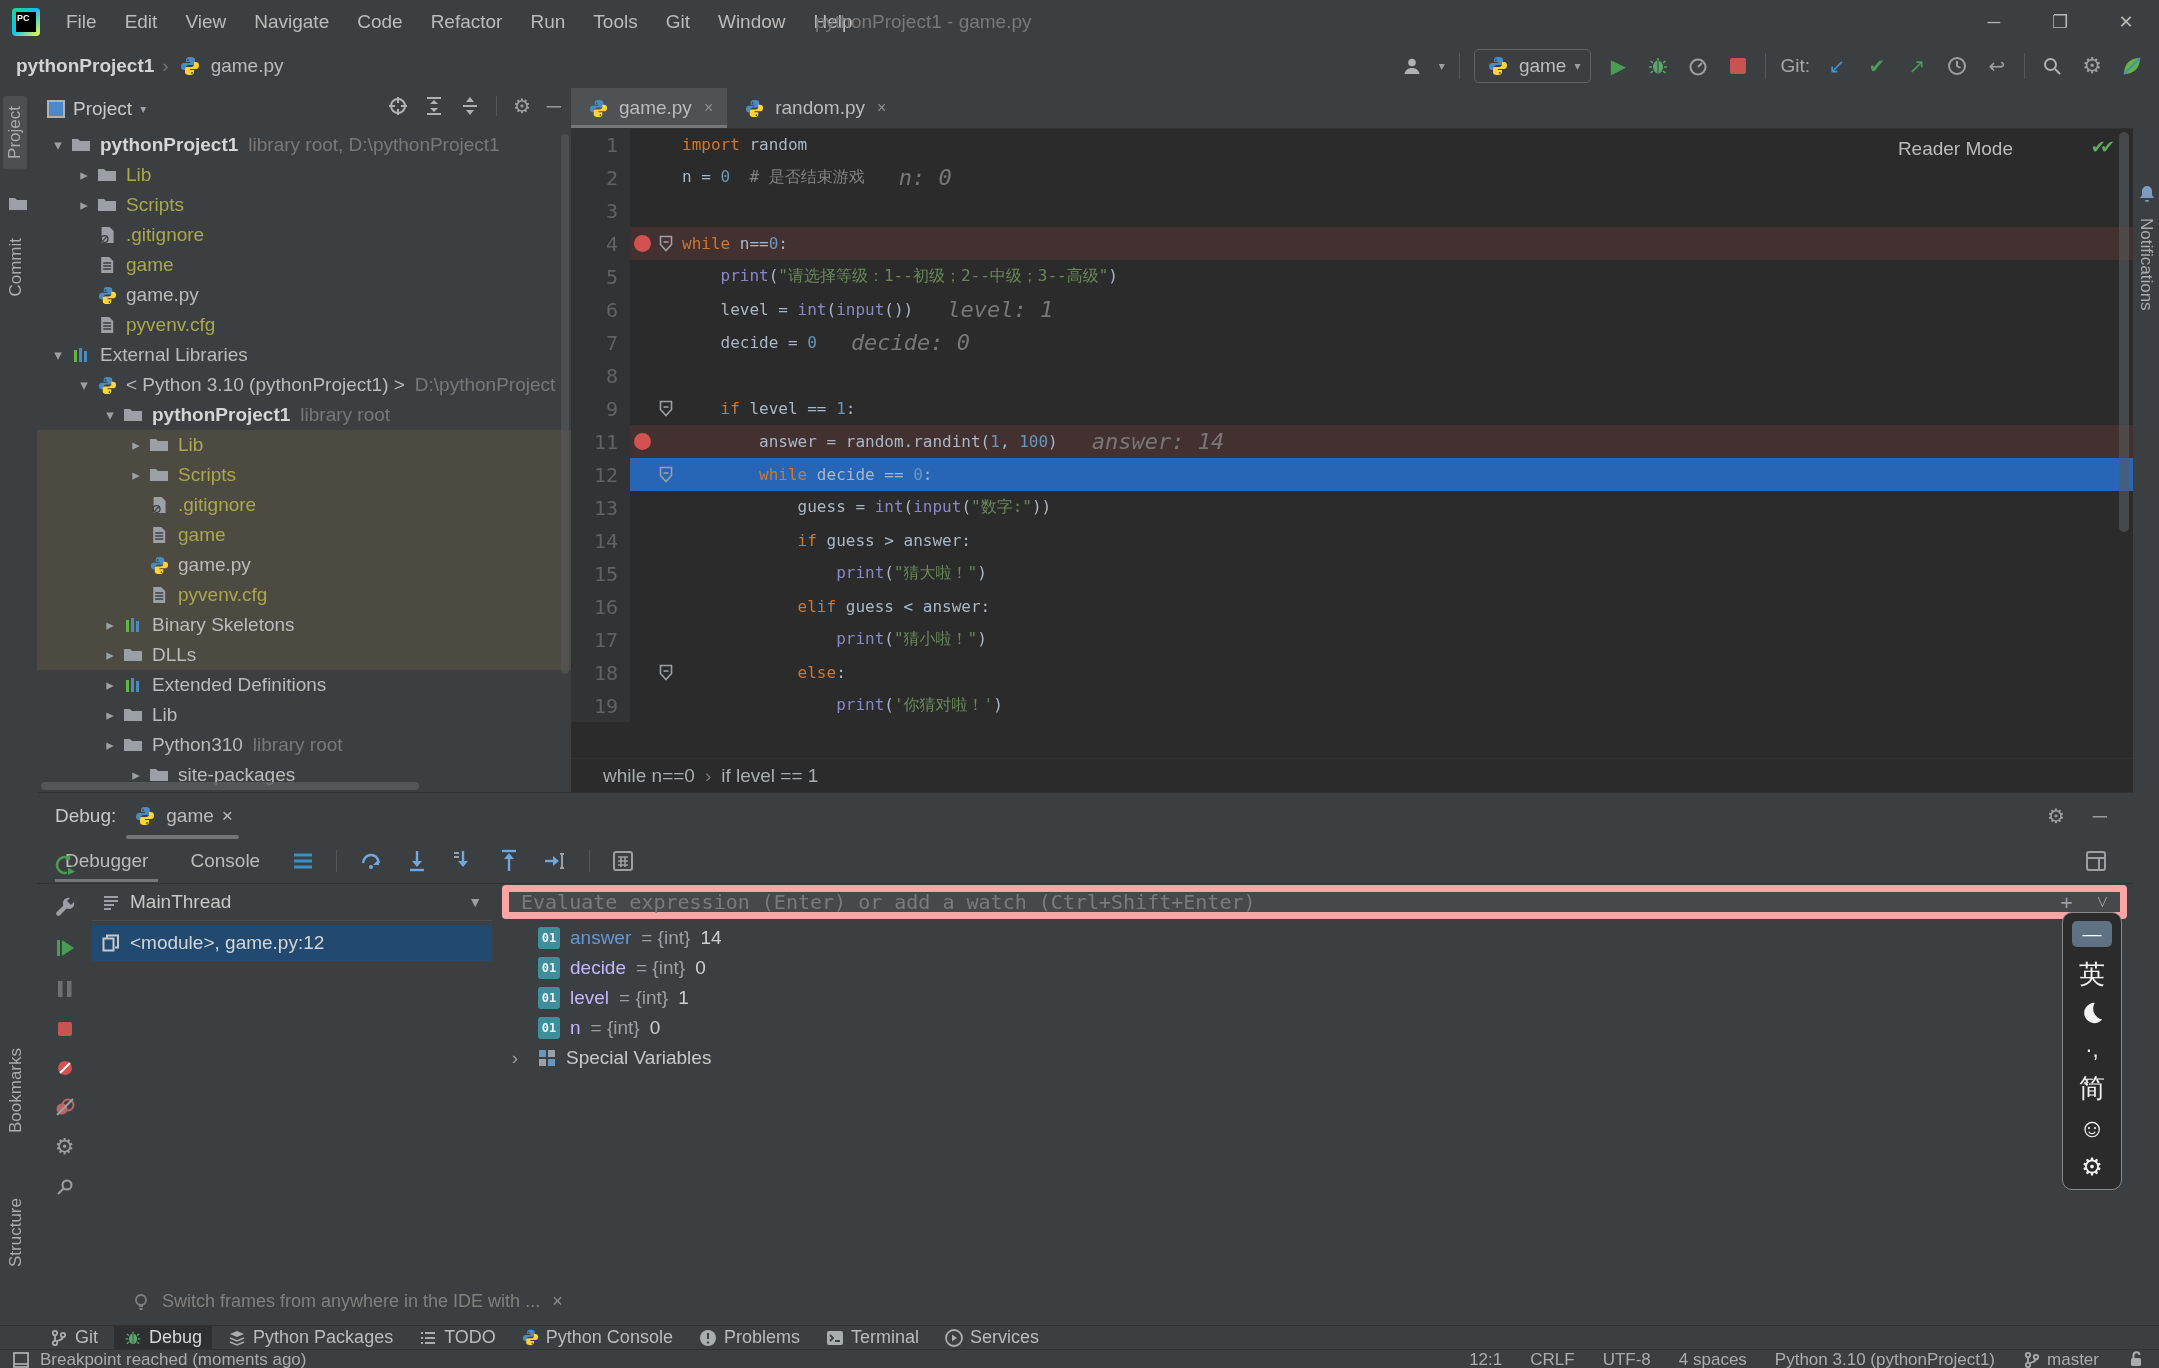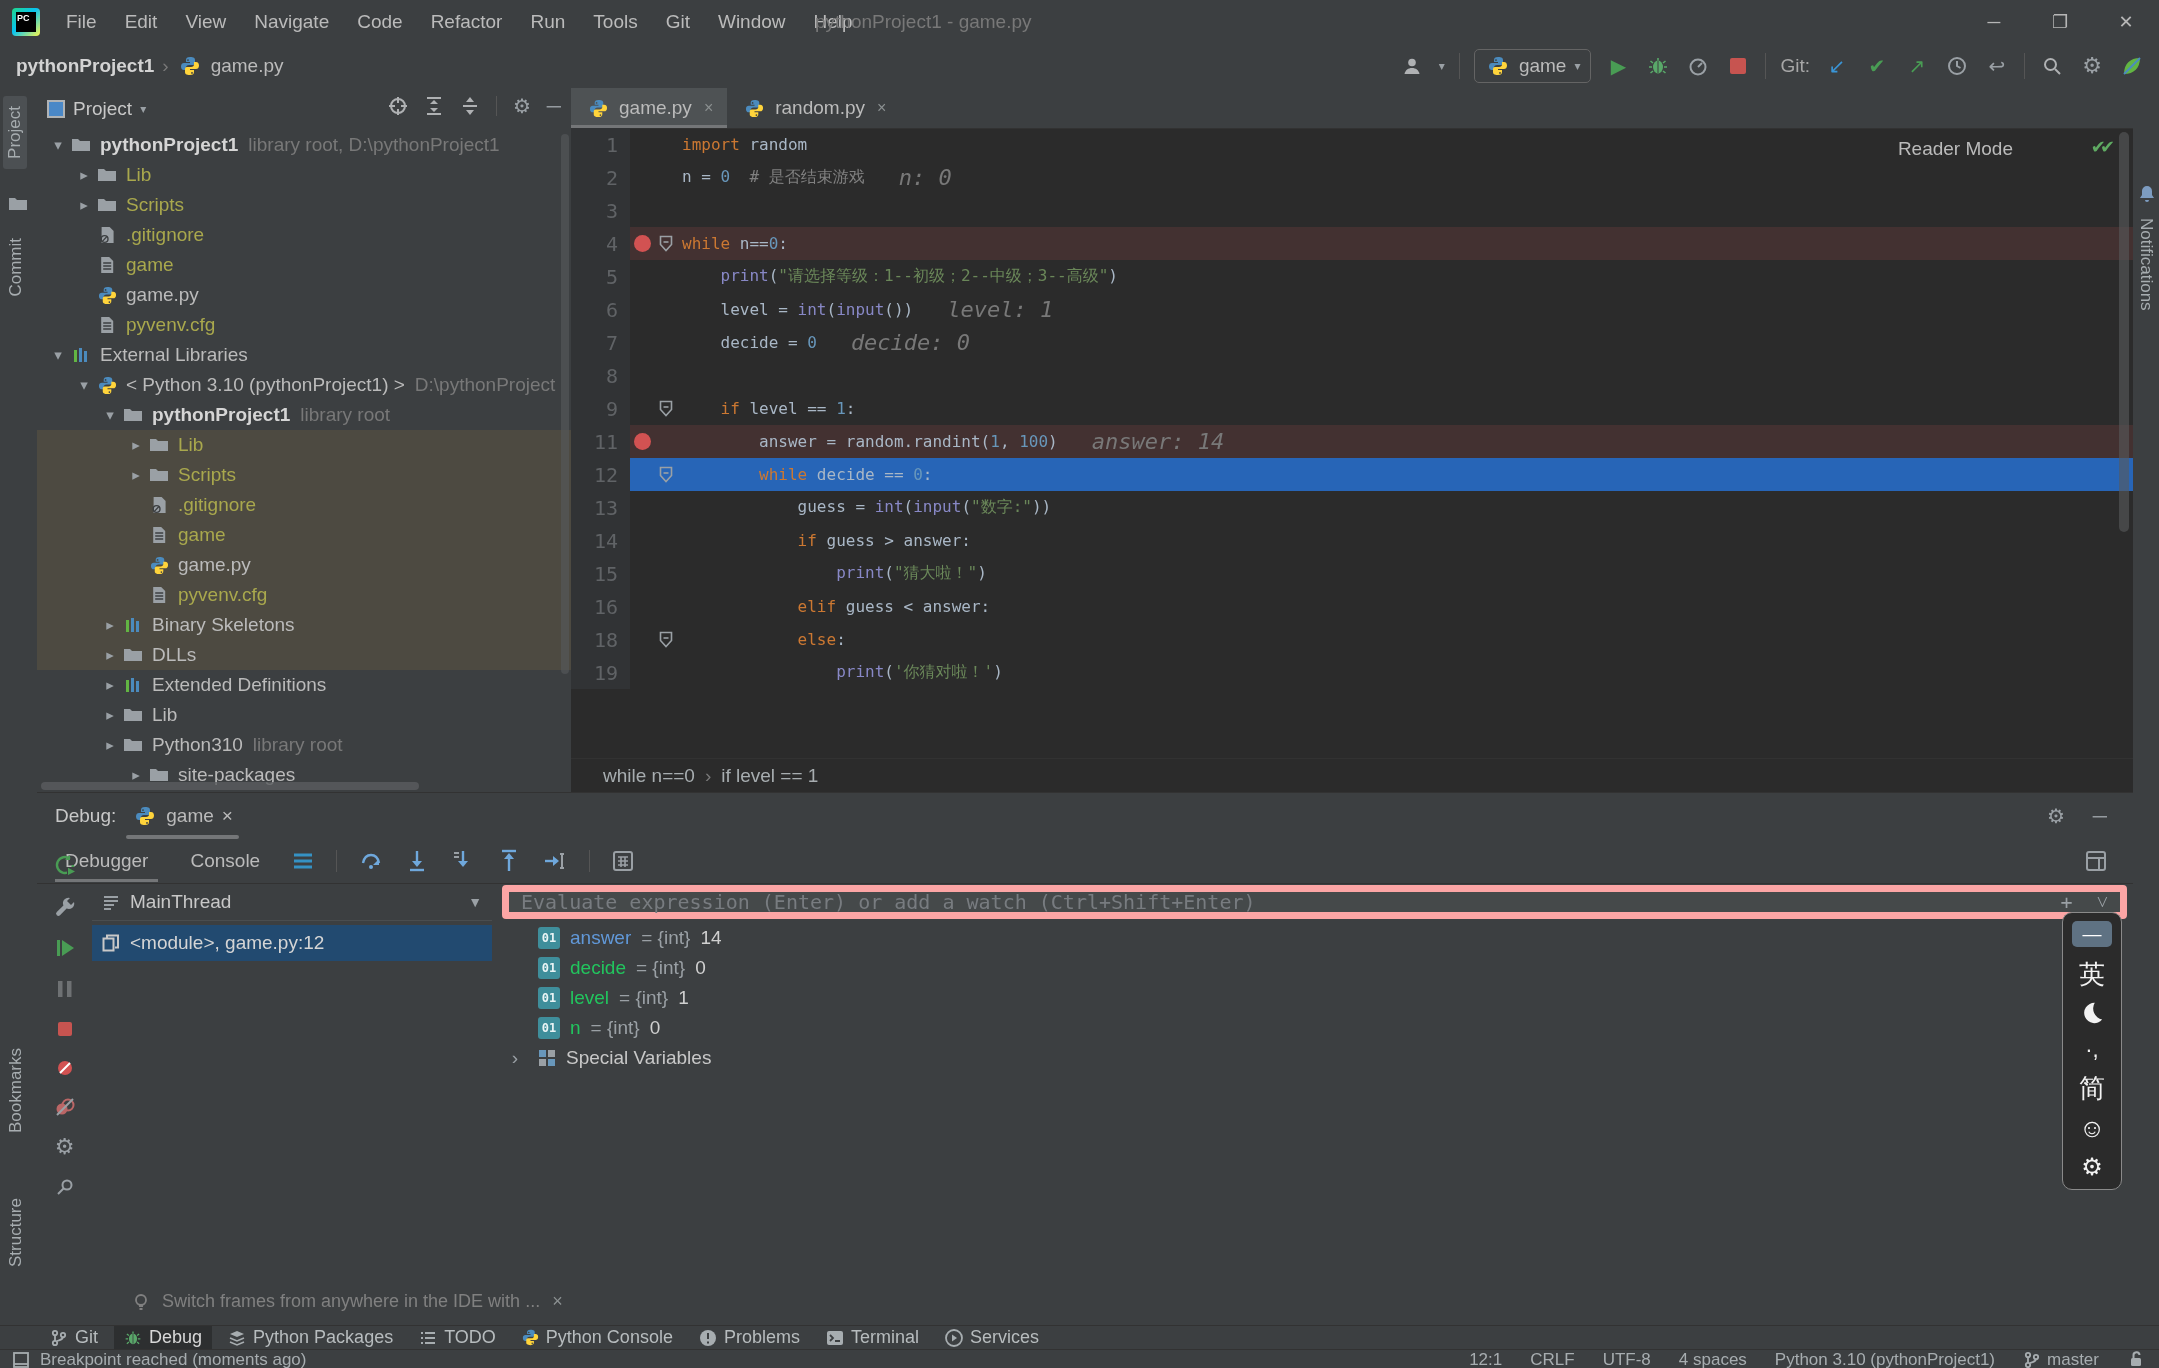--- a/index.html
+++ b/index.html
@@ -98,21 +98,21 @@
   .frames-head .dd{margin-left:auto;color:#9aa0a5;font-size:14px;}
   .frame-item{width:400px;height:36px;margin-top:4px;background:#224a70;display:flex;align-items:center;gap:10px;padding:0 10px;box-sizing:border-box;color:#d5d5d5;}
   .evalbar{position:absolute;left:410px;top:2px;right:6px;height:34px;background:#45494a;border:7px solid #fca5a5;border-radius:4px;
            display:flex;align-items:center;color:#787c80;font-size:20px;padding:0 12px;box-sizing:border-box;}
   .evalbar .plus{margin-left:auto;color:#9aa0a5;}
   .vars{position:absolute;left:410px;top:40px;}
   .vrow{height:30px;display:flex;align-items:center;gap:10px;}
   .vrow .chevcol{width:26px;text-align:center;color:#9aa0a5;}
   .badge{width:22px;height:22px;border-radius:3px;background:#3f8e9b;color:#eaf4f5;font-size:12px;font-weight:bold;
          display:flex;align-items:center;justify-content:center;font-family:"DejaVu Sans Mono",monospace;}
-  .vname.blue{color:#6198d8}.vname.red{color:#22c55e}
+  .vname.blue{color:#6198d8}.vname.red{color:#c4b5fd}
   .vtype{color:#9aa0a5}.vval{color:#d0d0d0}
   .dbg-hint{position:absolute;left:40px;bottom:14px;color:#808080;font-size:18px;display:flex;gap:12px;align-items:center;}
   
   .toolwin{position:absolute;left:0;top:1325px;width:100%;height:24px;background:#3c3f41;border-top:1px solid #323232;
            display:flex;align-items:center;gap:6px;padding-left:40px;box-sizing:border-box;font-size:18px;}
   .twitem{display:flex;align-items:center;gap:7px;padding:1px 10px;height:22px;color:#b7bcbe;}
   .twitem.active{background:#2d2f30;color:#d8d8d8;}
   .statusbar{position:absolute;left:0;top:1349px;width:100%;height:19px;background:#3c3f41;border-top:1px solid #323232;
              display:flex;align-items:center;font-size:17px;color:#a7adb0;}
   .statusbar .left{display:flex;gap:10px;align-items:center;margin-left:12px;}
@@ -661,20 +661,27 @@
           <span class="bpcol"></span>
           <span class="foldcol"></span>
           <span class="codeline"><span class="tk-pl">                </span><span class="tk-fn">print</span><span class="tk-pl">(</span><span class="tk-str">"猜大啦！"</span><span class="tk-pl">)</span></span>
         </div>
         <div class="crow">
           <div class="bandfill"></div>
           <span class="lnum">16</span>
           <span class="bpcol"></span>
           <span class="foldcol"></span>
           <span class="codeline"><span class="tk-pl">            </span><span class="tk-kw">elif</span><span class="tk-pl"> guess &lt; answer:</span></span>
+        </div>
+        <div class="crow">
+          <div class="bandfill"></div>
+          <span class="lnum">17</span>
+          <span class="bpcol"></span>
+          <span class="foldcol"></span>
+          <span class="codeline"><span class="tk-pl">                </span><span class="tk-fn">print</span><span class="tk-pl">(</span><span class="tk-str">"猜小啦！"</span><span class="tk-pl">)</span></span>
         </div>
         <div class="crow">
           <div class="bandfill"></div>
           <span class="lnum">18</span>
           <span class="bpcol"></span>
           <span class="foldcol">
             <svg width="16" height="18" viewBox="0 0 16 18">
               <path d="M2.5 1.5h11v8l-5.5 6-5.5-6z" fill="none" stroke="#9aa0a5" stroke-width="1.6"></path>
               <path d="M5.5 7h5" stroke="#9aa0a5" stroke-width="1.6"></path>
             </svg>

